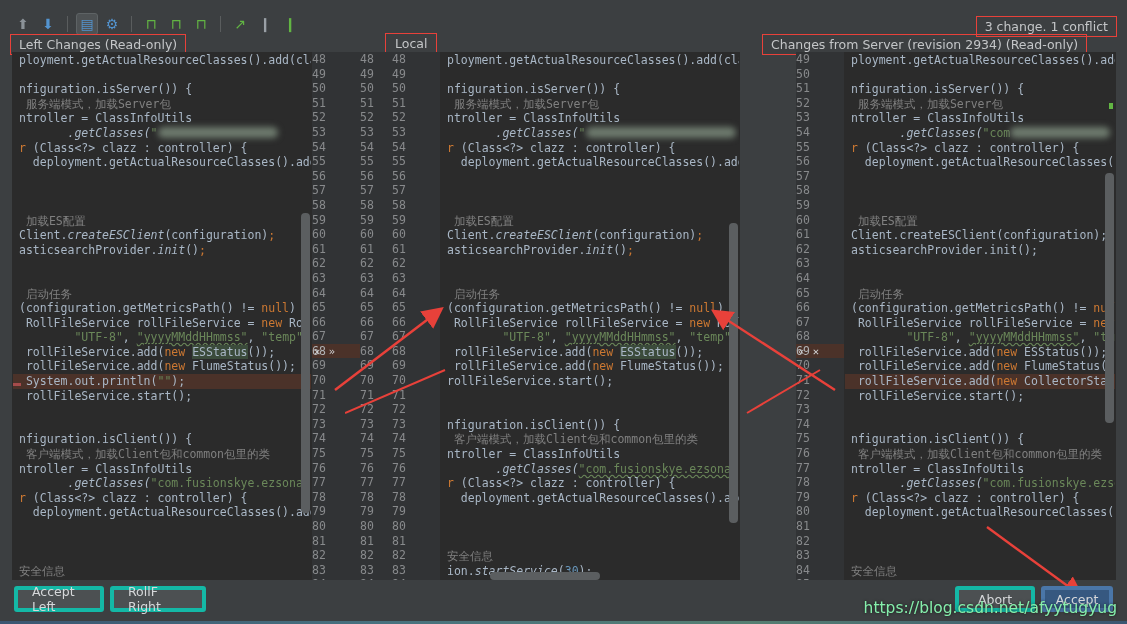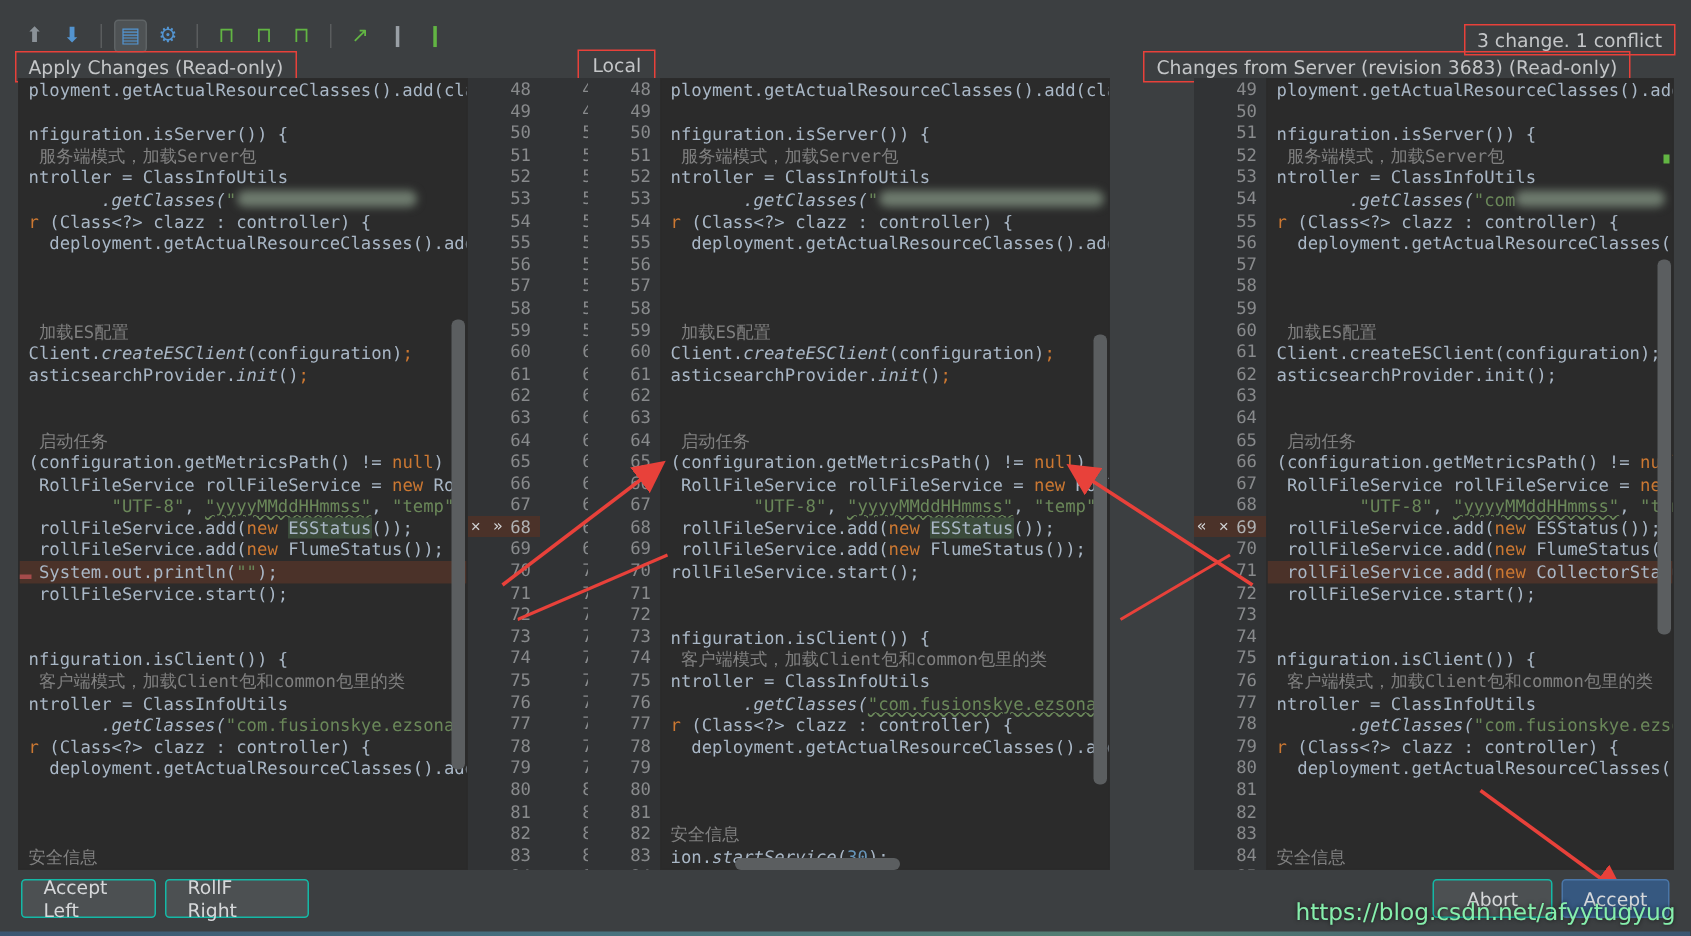--- a/index.html
+++ b/index.html
@@ -36,21 +36,21 @@
     border: 1px solid #2b2b2b;
   }
   .pane-left   { left: 12px;  width: 300px; height: 528px; }
   .pane-center { left: 440px; width: 300px; height: 528px; }
   .pane-right  { left: 844px; width: 272px; height: 528px; }
 
   
   .gutter {
     position: absolute; top: 52px; height: 528px; background: #313335;
     color: #888a8c; font-family: "DejaVu Sans Mono", "Liberation Mono", monospace;
-    font-size: 11.5px; text-align: right; overflow: hidden;
+    font-size: 11.5px; overflow: hidden;
   }
   .gutter-l  { left: 312px; width: 48px; }
   .gutter-c1 { left: 360px; width: 48px; }
   .gutter-c2 { left: 392px; width: 48px; }
   .gutter-r  { left: 796px; width: 48px; }
 
   .gline { height: 14.6px; line-height: 14.6px; padding-right: 6px; }
   .gline.conf { background: #4b3229; color: #b0b2b4; }
   .gline.confmark { position: relative; }
   .gmark {
@@ -90,21 +90,21 @@
   .hscroll {
     position: absolute; height: 8px; background: #5b5e60; border-radius: 4px;
   }
 
   
   .arrow { position: absolute; pointer-events: none; }
 
   
   .btn {
     position: absolute; height: 26px; background: #4c5052;
-    border: 1px solid #14b8a6; border-radius: 3px; color: #d6d8da;
+    border: 4px solid #14b8a6; border-radius: 3px; color: #d6d8da;
     font-size: 12.5px; display: flex; align-items: center;
     justify-content: center; padding: 0 14px;
   }
   .btn.primary { background: #365880; border-color: #4a76a8; }
 
   .watermark {
     position: absolute; right: 10px; bottom: 7px; color: #86efac;
     font-size: 15.5px; font-family: "DejaVu Sans", "Liberation Sans", sans-serif;
     text-shadow: 0 0 3px rgba(0,0,0,.7); white-space: nowrap;
   }
@@ -133,27 +133,27 @@
       <div class="tbtn" style="color: rgb(98, 181, 67); font-size: 14px;">↗</div>
       <div class="tbtn" style="color: rgb(154, 160, 166); font-size: 14px;">❙</div>
       <div class="tbtn" style="color: rgb(98, 181, 67); font-size: 14px;">❙</div>
     </div>
 
   <div class="ptitle redbox" style="right:10px; top:16px; padding:2px 8px;">
     <span>3 change. 1 conflict</span>
   </div>
 
   <div class="ptitle redbox" style="left:10px; top:34px; padding:2px 8px;">
-    <span>Apply Changes (Read-only)</span>
+    <span>Left Changes (Read-only)</span>
   </div>
   <div class="ptitle redbox" style="left:385px; top:33px; padding:2px 9px;">
     <span>Local</span>
   </div>
   <div class="ptitle redbox" style="left:762px; top:34px; padding:2px 8px;">
-    <span>Changes from Server (revision 3683) (Read-only)</span>
+    <span>Changes from Server (revision 2934) (Read-only)</span>
   </div>
 
   <div class="pane pane-left">
     <div class="code" id="code-left"><div class="cline">ployment.getActualResourceClasses().add(cla</div><div class="cline">&nbsp;</div><div class="cline">nfiguration.isServer()) {</div><div class="cline"><span class="c"> 服务端模式，加载Server包</span></div><div class="cline">ntroller = ClassInfoUtils</div><div class="cline">       <span class="i">.getClasses(</span><span class="s">"</span><span class="blur" style="width:120px">&nbsp;</span></div><div class="cline"><span class="k">r</span> (Class&lt;?&gt; clazz : controller) {</div><div class="cline">  deployment.getActualResourceClasses().add</div><div class="cline">&nbsp;</div><div class="cline">&nbsp;</div><div class="cline">&nbsp;</div><div class="cline"><span class="c"> 加载ES配置</span></div><div class="cline">Client.<span class="i">createESClient</span>(configuration)<span class="k">;</span></div><div class="cline">asticsearchProvider.<span class="i">init</span>()<span class="k">;</span></div><div class="cline">&nbsp;</div><div class="cline">&nbsp;</div><div class="cline"><span class="c"> 启动任务</span></div><div class="cline">(configuration.getMetricsPath() != <span class="k">null</span>) {</div><div class="cline"> RollFileService rollFileService = <span class="k">new</span> Rol</div><div class="cline">        <span class="s">"UTF-8"</span>, <span class="s u">"yyyyMMddHHmmss"</span>, <span class="s">"temp"</span></div><div class="cline"> rollFileService.add(<span class="k">new</span> <span class="hl">ESStatus</span>());</div><div class="cline"> rollFileService.add(<span class="k">new</span> FlumeStatus());</div><div class="cline conf"> System.out.println(<span class="s">""</span>);</div><div class="cline"> rollFileService.start();</div><div class="cline">&nbsp;</div><div class="cline">&nbsp;</div><div class="cline">nfiguration.isClient()) {</div><div class="cline"><span class="c"> 客户端模式，加载Client包和common包里的类</span></div><div class="cline">ntroller = ClassInfoUtils</div><div class="cline">       <span class="i">.getClasses(</span><span class="s">"com.fusionskye.ezsonar.c</span></div><div class="cline"><span class="k">r</span> (Class&lt;?&gt; clazz : controller) {</div><div class="cline">  deployment.getActualResourceClasses().add</div><div class="cline">&nbsp;</div><div class="cline">&nbsp;</div><div class="cline">&nbsp;</div><div class="cline"><span class="c">安全信息</span></div><div class="cline">ion.<span class="i">startService</span>(<span class="n">30</span>);</div></div>
     <div class="chgbar del" style="left:0px; top:330px;"></div>
     <div class="vscroll" style="left:288px; top:160px; height:300px;"></div>
   </div>
   <div class="gutter gutter-l" id="gutter-left">
       <div class="gline">48</div>
       <div class="gline">49</div>

